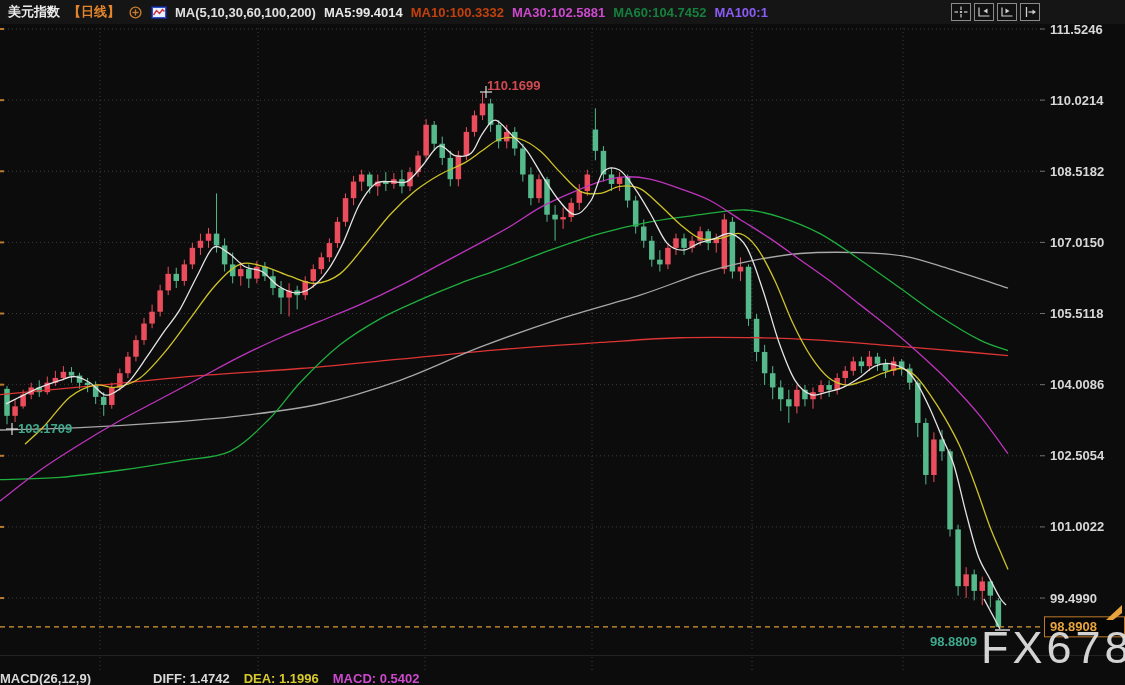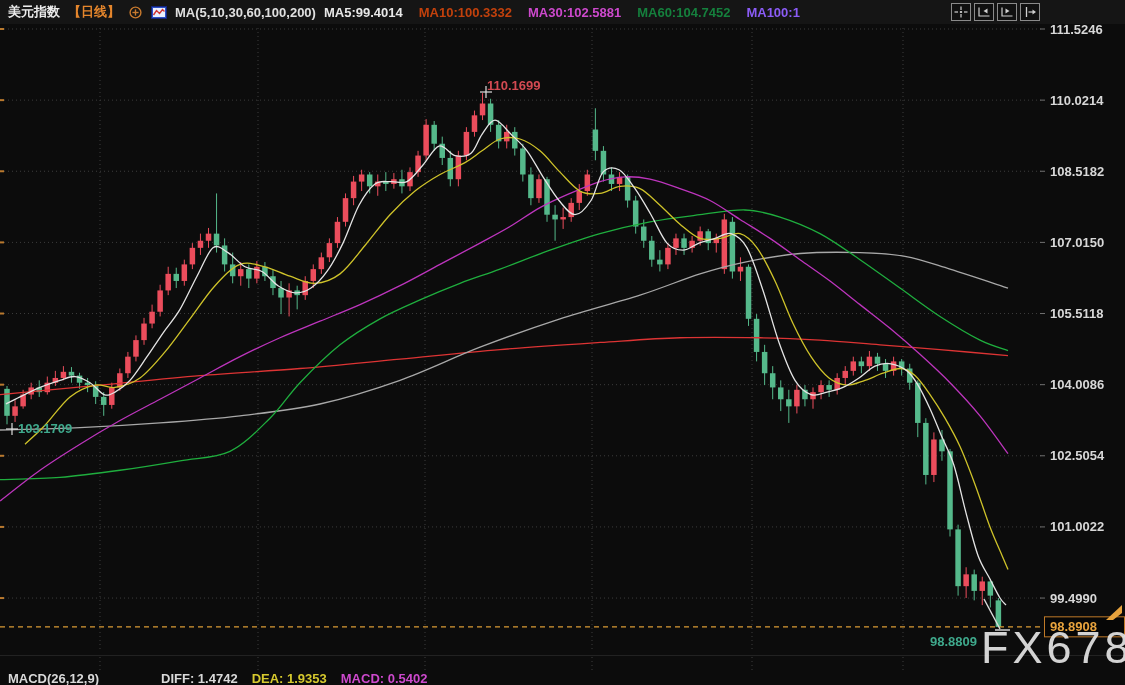--- a/index.html
+++ b/index.html
@@ -5,33 +5,33 @@
   html,body{margin:0;padding:0;background:#0c0c0c;}
   body{position:relative;width:1125px;height:685px;overflow:hidden;
        font-family:"Liberation Sans",sans-serif;-webkit-font-smoothing:antialiased;}
   
   .topbar{position:absolute;left:0;top:0;width:1125px;height:24px;z-index:5;
           background:#151515;display:flex;align-items:center;gap:8px;padding-left:8px;box-sizing:border-box;
           font-size:13px;font-weight:700;white-space:nowrap;text-align:center;}
   .topbar .sym{color:#ececec;}
   .topbar .per{color:#e5862c;cursor:pointer;}
   .topbar .maset{color:#e0e0e0;font-weight:600;}
-  #topbar-ma-values{display:flex;gap:16px;font-weight:600;}
+  #topbar-ma-values{display:flex;gap:8px;font-weight:600;}
   .tools{position:absolute;right:85px;top:3px;display:flex;gap:3px;}
   .tool{display:inline-flex;align-items:center;justify-content:center;width:18px;height:16px;
         border:1px solid #8a8a8a;background:#101010;cursor:pointer;}
   .iconbtn{display:inline-flex;align-items:center;}
   
   #chart-svg{position:absolute;left:0;top:0;z-index:1;}
   #chart-svg text{font-family:"Liberation Sans",sans-serif;font-weight:700;font-size:13px;}
   
   #watermark{position:absolute;left:981px;top:622px;z-index:4;font-size:45px;letter-spacing:4px;
              color:#e3e3e3;opacity:.93;font-weight:400;pointer-events:none;}
   
-  .footerbar{position:absolute;left:8px;top:671px;z-index:5;display:flex;gap:14px;
+  .footerbar{position:absolute;left:0;top:671px;z-index:5;display:flex;gap:14px;
              font-size:13px;font-weight:600;white-space:nowrap;}
   .divider{position:absolute;left:0;top:655px;width:1125px;height:1px;background:#222;z-index:2;}
 </style>
 </head>
 <body>
 
 <div class="topbar">
   <span class="sym">美元指数</span>
   <span class="per">【日线】</span>
   <span class="iconbtn">
@@ -411,16 +411,16 @@
   </svg>
 
 <div class="divider"></div>
 
 <div id="watermark">FX678</div>
 
 <div class="footerbar">
   <span style="color:#d9d9d9;">MACD(26,12,9)</span>
   <span id="footer-values" style="display:flex;gap:14px;">
       <span style="color: rgb(217, 217, 217); padding-left: 48px;">DIFF: 1.4742</span>
-      <span style="color: rgb(214, 201, 46);">DEA: 1.9353</span>
+      <span style="color: rgb(214, 201, 46);">DEA: 1.1996</span>
       <span style="color: rgb(205, 73, 205);">MACD: 0.5402</span>
     </span>
 </div>
 
 </body></html>

